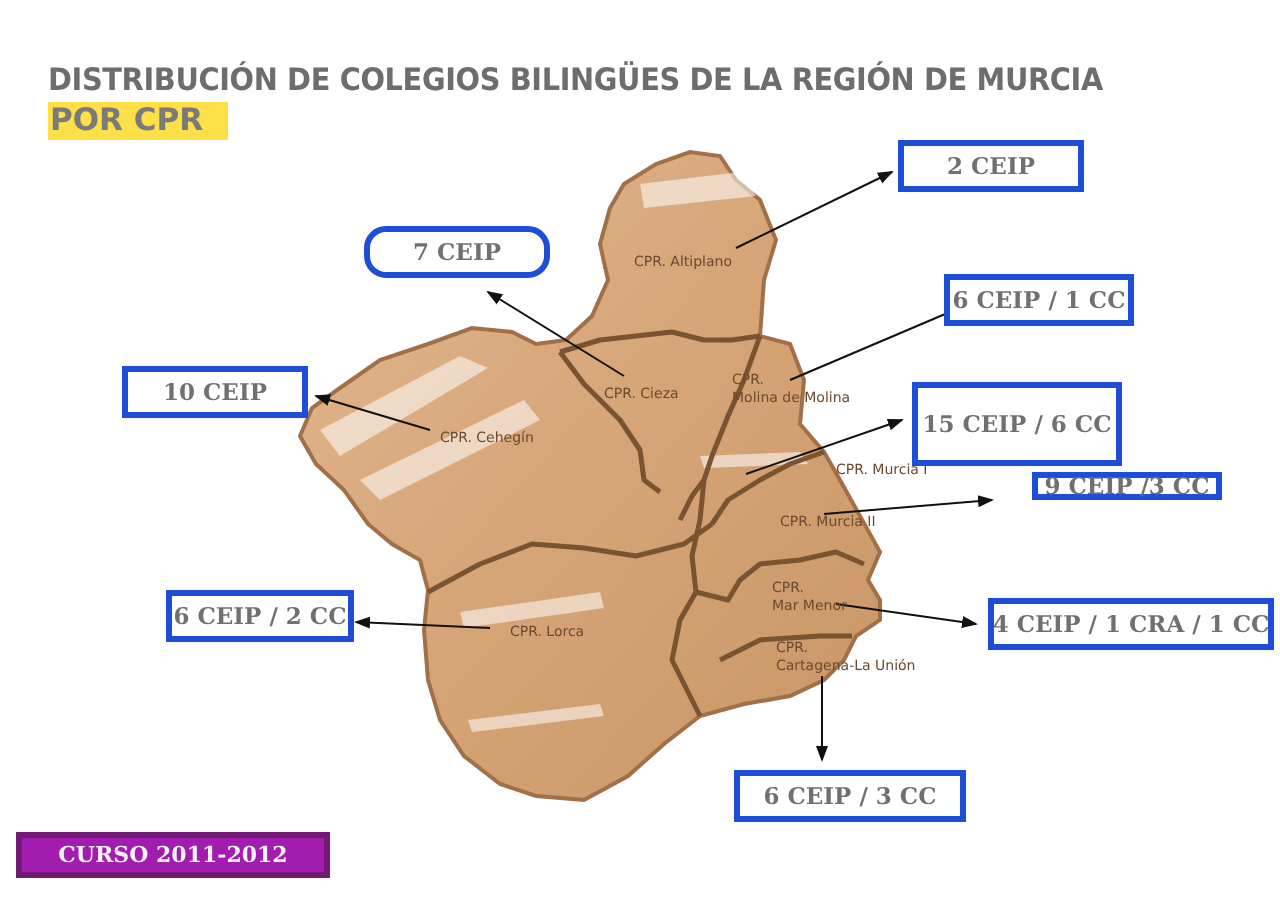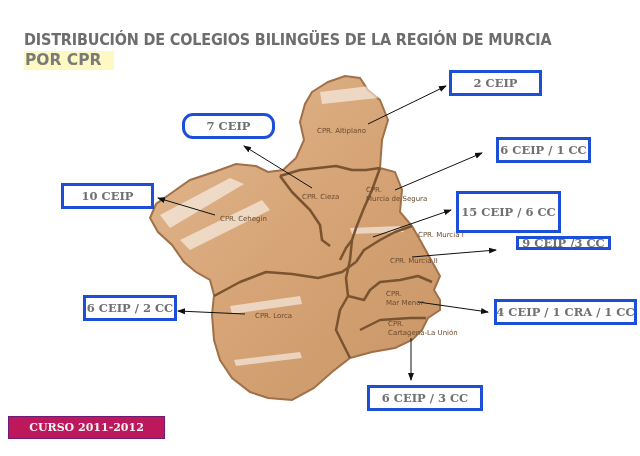--- a/index.html
+++ b/index.html
@@ -1,21 +1,21 @@
 <!DOCTYPE html>
 <html><head>
 <meta charset="utf-8">
 <style>
   html, body { margin:0; padding:0; background:#ffffff; }
   body { width:640px; height:456px; position:relative; overflow:hidden; font-family:"DejaVu Sans", sans-serif; }
   .title { position:absolute; left:24px; top:31px; font-family:"DejaVu Sans", sans-serif; font-weight:bold; font-size:15.5px; color:#6d6d6d; letter-spacing:-0.2px; white-space:nowrap; transform:scaleX(0.93); transform-origin:left top; }
-  .subtitle { position:absolute; left:24px; top:51px; background:#fef9c3; color:#7a7a7a; font-weight:bold; font-size:15.5px; padding:0 12px 0 1px; line-height:19px; }
+  .subtitle { position:absolute; left:24px; top:51px; background:#fde047; color:#7a7a7a; font-weight:bold; font-size:15.5px; padding:0 12px 0 1px; line-height:19px; }
   .map { position:absolute; left:0; top:0; width:640px; height:456px; }
   .box { position:absolute; box-sizing:border-box; border:3px solid #1d4ed8; background:#fff; color:#707070; font-family:"DejaVu Serif", serif; font-weight:bold; font-size:11.5px; display:flex; align-items:center; justify-content:center; white-space:nowrap; }
-  .curso { position:absolute; left:8px; top:416px; width:157px; height:23px; background:#be185d; border:1px solid #701a75; box-sizing:border-box; color:#f2f2f2; font-family:"DejaVu Serif", serif; font-weight:bold; font-size:11px; display:flex; align-items:center; justify-content:center; }
+  .curso { position:absolute; left:8px; top:416px; width:157px; height:23px; background:#a21caf; border:3px solid #701a75; box-sizing:border-box; color:#f2f2f2; font-family:"DejaVu Serif", serif; font-weight:bold; font-size:11px; display:flex; align-items:center; justify-content:center; }
   .lbl { position:absolute; font-family:"DejaVu Sans", sans-serif; font-size:7px; color:#6b4a2e; white-space:nowrap; line-height:9px; }
 </style>
 </head>
 <body>
 
 <div class="title">DISTRIBUCIÓN DE COLEGIOS BILINGÜES DE LA REGIÓN DE MURCIA</div>
 <div class="subtitle">POR CPR</div>
 
 <svg class="map" viewBox="0 0 640 456" xmlns="http://www.w3.org/2000/svg">
   <defs>
@@ -61,33 +61,33 @@
     <line x1="412" y1="257" x2="496" y2="250"></line>
     <line x1="245" y1="314" x2="178" y2="311"></line>
     <line x1="418" y1="302" x2="488" y2="312"></line>
     <line x1="411" y1="338" x2="411" y2="380"></line>
   </g>
 </svg>
 
 <div class="lbl" style="left:317px;top:127px;">CPR. Altiplano</div>
 <div class="lbl" style="left:302px;top:193px;">CPR. Cieza</div>
 <div class="lbl" style="left:366px;top:186px;">CPR.</div>
-<div class="lbl" style="left:366px;top:195px;">Murcia de Segura</div>
+<div class="lbl" style="left:366px;top:195px;">Molina de Molina</div>
 <div class="lbl" style="left:220px;top:215px;">CPR. Cehegín</div>
 <div class="lbl" style="left:374px;top:231px;margin-left:44px;">CPR. Murcia I</div>
 <div class="lbl" style="left:390px;top:257px;">CPR. Murcia II</div>
 <div class="lbl" style="left:255px;top:312px;">CPR. Lorca</div>
 <div class="lbl" style="left:386px;top:290px;">CPR.</div>
 <div class="lbl" style="left:386px;top:299px;">Mar Menor</div>
 <div class="lbl" style="left:388px;top:320px;">CPR.</div>
 <div class="lbl" style="left:388px;top:329px;">Cartagena-La Unión</div>
 
 <div class="box" style="left:449px;top:70px;width:93px;height:26px;">2 CEIP</div>
 <div class="box" style="left:182px;top:113px;width:93px;height:26px;border-radius:11px;">7 CEIP</div>
-<div class="box" style="left:496px;top:137px;width:95px;height:26px;">6 CEIP / 1 CC</div>
+<div class="box" style="left:472px;top:137px;width:95px;height:26px;">6 CEIP / 1 CC</div>
 <div class="box" style="left:61px;top:183px;width:93px;height:26px;">10 CEIP</div>
 <div class="box" style="left:456px;top:191px;width:105px;height:42px;">15 CEIP / 6 CC</div>
 <div class="box" style="left:516px;top:236px;width:95px;height:14px;">9 CEIP /3 CC</div>
 <div class="box" style="left:83px;top:295px;width:94px;height:26px;">6 CEIP / 2 CC</div>
 <div class="box" style="left:494px;top:299px;width:143px;height:26px;">4 CEIP /  1 CRA / 1 CC</div>
 <div class="box" style="left:367px;top:385px;width:116px;height:26px;">6 CEIP / 3 CC</div>
 
 <div class="curso">CURSO 2011-2012</div>
 
 </body></html>

